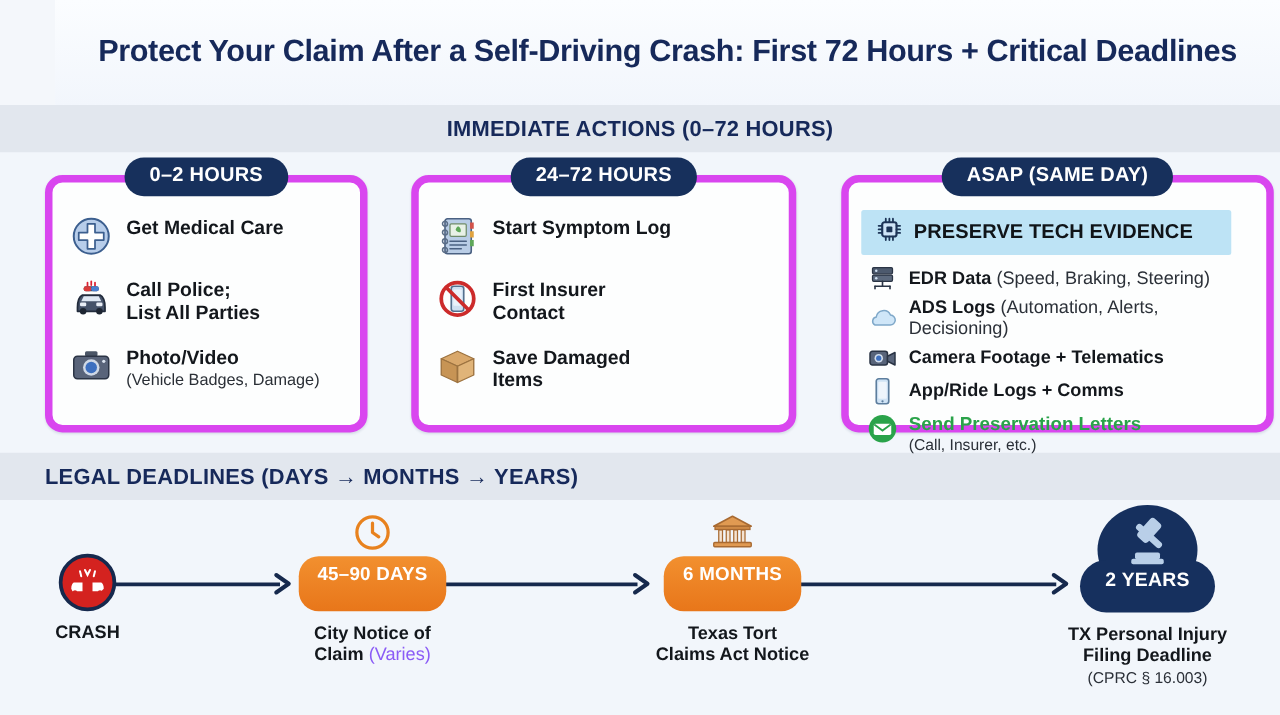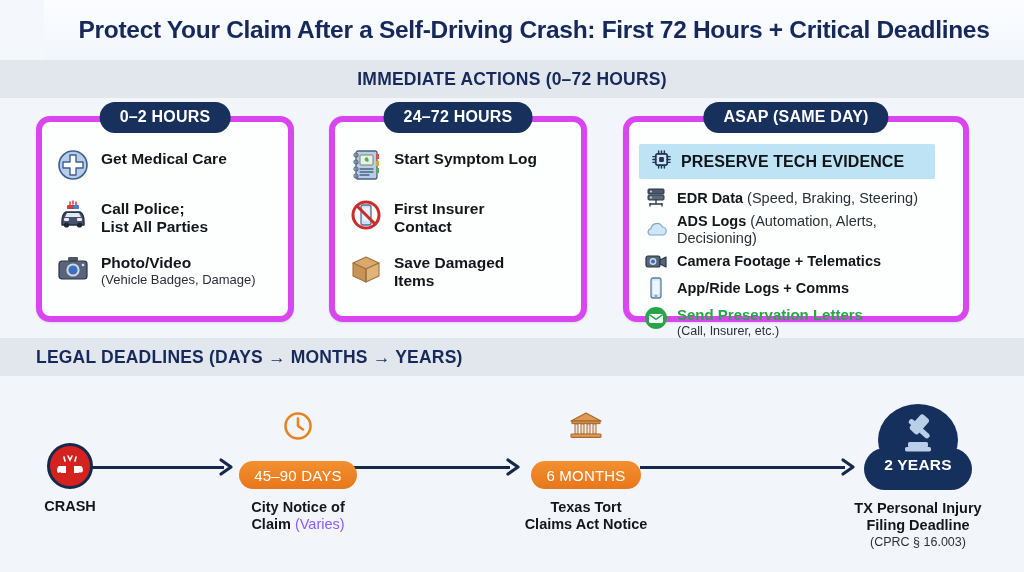--- a/index.html
+++ b/index.html
@@ -8,21 +8,21 @@
     font-family:"Liberation Sans", sans-serif;
     background:#f4f7fb;
     color:#16294d;
     overflow:hidden;
     position:relative;
   }
   .page { width:1024px; height:572px; position:relative; display:flex; flex-direction:column; }
 
   
   .title-bar {
-    height:60px; display:flex; align-items:center; justify-content:center;
+    height:84px; display:flex; align-items:center; justify-content:center;
     background:linear-gradient(#fbfdff,#f2f6fc);
     margin-left:44px;
   }
   .title {
     font-size:24.5px; font-weight:bold; color:#16295a; letter-spacing:-0.3px;
     white-space:nowrap;
   }
 
   
   .band {
@@ -32,21 +32,21 @@
   .band.center { justify-content:center; }
   .band.left { padding-left:36px; }
 
   
   .cards {
     position:relative; height:240px; background:#f2f6fb;
     display:flex; align-items:flex-start; padding:18px 0 0 0;
   }
   .card-wrap { position:relative; }
   .card-wrap.c1 { margin-left:36px; width:258px; }
-  .card-wrap.c2 { margin-left:35px; width:258px; }
+  .card-wrap.c2 { margin-left:35px; width:308px; }
   .card-wrap.c3 { margin-left:36px; width:346px; }
 
   .card {
     border:6px solid #d946ef; border-radius:14px; background:#fdfefe;
     height:206px; padding:26px 10px 8px 14px; position:relative;
     box-shadow:0 1px 2px rgba(20,40,80,.12);
   }
   .card.c3 { padding:22px 20px 6px 0; }
 
   .pill-badge {
@@ -92,22 +92,22 @@
   .tl-line { position:absolute; height:3px; background:#16294d; top:466px; }
   .tl-arrow { position:absolute; top:457px; }
 
   .node { position:absolute; text-align:center; }
   .node .cap { font-size:14.5px; font-weight:bold; color:#13171c; line-height:1.2; }
   .node .cap .light { font-weight:normal; color:#8b5cf6; }
   .node .cap2 { font-size:12.5px; font-weight:normal; color:#2b3038; line-height:1.25; }
 
   .orange-pill {
     display:inline-block; background:linear-gradient(#f2902f,#e8761a);
-    color:#fff; font-weight:normal; font-size:15px; padding:6px 15px 5px;
-    border-radius:16px; white-space:nowrap; letter-spacing:0.2px;margin-top:16px;
+    color:#fff; font-weight:bold; font-size:15px; padding:6px 15px 21px;
+    border-radius:16px; white-space:nowrap; letter-spacing:0.2px;
   }
   .crash-circle {
     width:46px; height:46px; border-radius:50%; background:#d4221f;
     border:3px solid #16294d; display:flex; align-items:center; justify-content:center;
   }
   .gavel-blob { position:relative; width:108px; height:88px; }
   .gavel-blob .head {
     position:absolute; left:14px; top:0; width:80px; height:72px;
     border-radius:50%; background:#16305e;
   }

